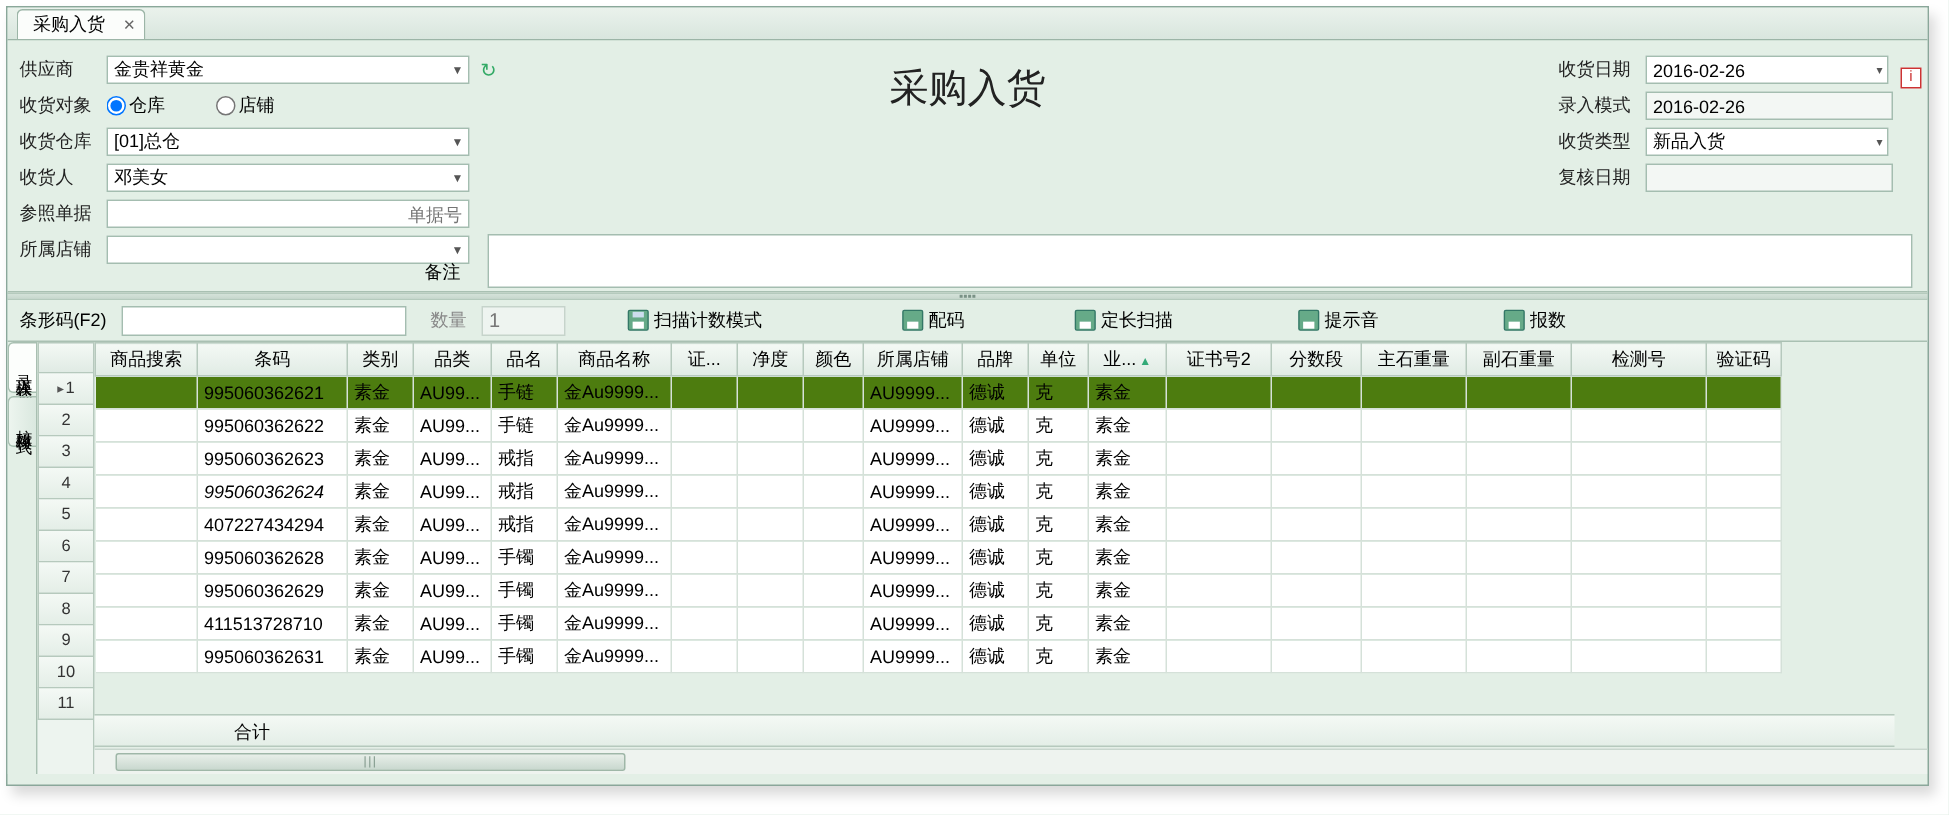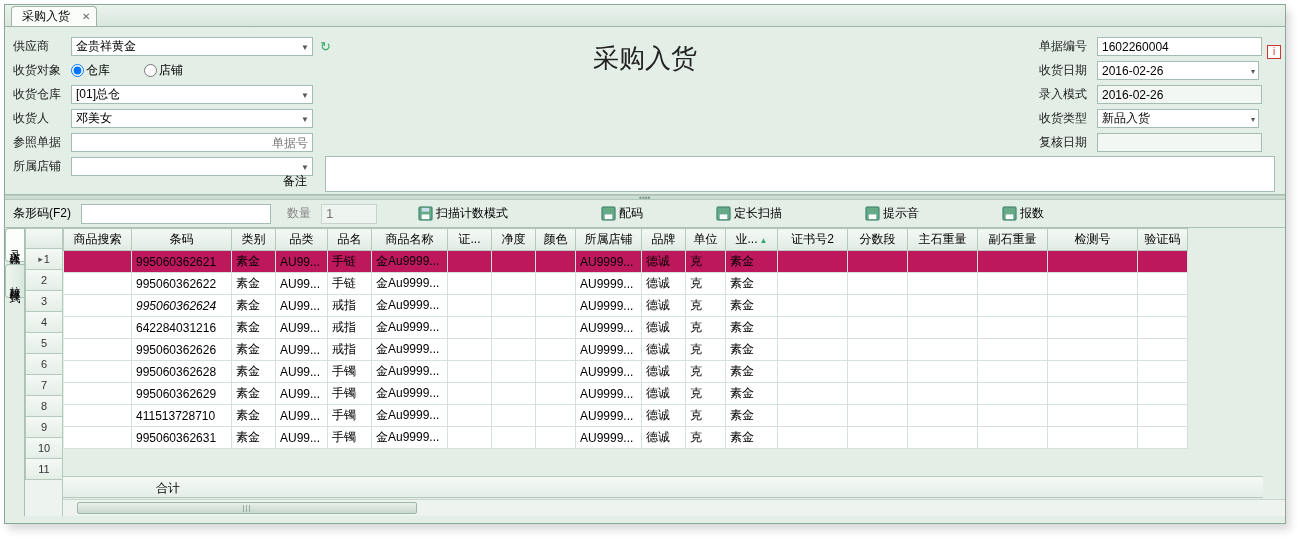--- a/index.html
+++ b/index.html
@@ -298,21 +298,21 @@
   border-right: 1px solid #d5e1d9;
   border-bottom: 1px solid #d5e1d9;
   padding: 2px 4px;
   height: 21px;
   font-size: 12px;
   white-space: nowrap;
   overflow: hidden;
   text-overflow: ellipsis;
   background:#fff;
 }
-tr.selected td { background: #be185d; }
+tr.selected td { background: #4d7c0f; }
 .footer-row {
   position:absolute;
   left:38px;
   bottom: 18px;
   height: 22px;
   width: 1200px;
   background: linear-gradient(#f4f9f5,#e4eee7);
   border-top:1px solid #b6c9bd;
   border-bottom:1px solid #b6c9bd;
 }
@@ -414,24 +414,20 @@
       <div class="form-row">
         <span class="form-label">所属店铺</span>
         <div class="combo">
           <input value="" style="">
           <span class="caret">▼</span>
         </div>
       </div>
     </div>
 
     <div class="right-form">
-      <div class="form-row">
-        <span class="form-label">单据编号</span>
-        <input class="form-input" value="1602260004" style="">
-      </div>
       <div class="form-row">
         <span class="form-label">收货日期</span>
         <div class="combo">
           <input value="2016-02-26" style="">
           <span class="caret">▾</span>
         </div>
       </div>
       <div class="form-row">
         <span class="form-label">录入模式</span>
         <input class="form-input readonly" value="2016-02-26" style="">
@@ -596,20 +592,41 @@
                 <td style="width: 52px;">素金</td>
                 <td style="width: 70px;"></td>
                 <td style="width: 60px;"></td>
                 <td style="width: 70px;"></td>
                 <td style="width: 70px;"></td>
                 <td style="width: 90px;"></td>
                 <td style="width: 50px;"></td>
               </tr>
               <tr>
                 <td style="width: 68px;"></td>
+                <td style="width: 100px;">995060362623</td>
+                <td style="width: 44px;">素金</td>
+                <td style="width: 52px;">AU99...</td>
+                <td style="width: 44px;">戒指</td>
+                <td style="width: 76px;">金Au9999...</td>
+                <td style="width: 44px;"></td>
+                <td style="width: 44px;"></td>
+                <td style="width: 40px;"></td>
+                <td style="width: 66px;">AU9999...</td>
+                <td style="width: 44px;">德诚</td>
+                <td style="width: 40px;">克</td>
+                <td style="width: 52px;">素金</td>
+                <td style="width: 70px;"></td>
+                <td style="width: 60px;"></td>
+                <td style="width: 70px;"></td>
+                <td style="width: 70px;"></td>
+                <td style="width: 90px;"></td>
+                <td style="width: 50px;"></td>
+              </tr>
+              <tr>
+                <td style="width: 68px;"></td>
                 <td style="width: 100px; font-style: italic;">995060362624</td>
                 <td style="width: 44px;">素金</td>
                 <td style="width: 52px;">AU99...</td>
                 <td style="width: 44px;">戒指</td>
                 <td style="width: 76px;">金Au9999...</td>
                 <td style="width: 44px;"></td>
                 <td style="width: 44px;"></td>
                 <td style="width: 40px;"></td>
                 <td style="width: 66px;">AU9999...</td>
                 <td style="width: 44px;">德诚</td>
@@ -617,42 +634,21 @@
                 <td style="width: 52px;">素金</td>
                 <td style="width: 70px;"></td>
                 <td style="width: 60px;"></td>
                 <td style="width: 70px;"></td>
                 <td style="width: 70px;"></td>
                 <td style="width: 90px;"></td>
                 <td style="width: 50px;"></td>
               </tr>
               <tr>
                 <td style="width: 68px;"></td>
-                <td style="width: 100px;">642284031216</td>
-                <td style="width: 44px;">素金</td>
-                <td style="width: 52px;">AU99...</td>
-                <td style="width: 44px;">戒指</td>
-                <td style="width: 76px;">金Au9999...</td>
-                <td style="width: 44px;"></td>
-                <td style="width: 44px;"></td>
-                <td style="width: 40px;"></td>
-                <td style="width: 66px;">AU9999...</td>
-                <td style="width: 44px;">德诚</td>
-                <td style="width: 40px;">克</td>
-                <td style="width: 52px;">素金</td>
-                <td style="width: 70px;"></td>
-                <td style="width: 60px;"></td>
-                <td style="width: 70px;"></td>
-                <td style="width: 70px;"></td>
-                <td style="width: 90px;"></td>
-                <td style="width: 50px;"></td>
-              </tr>
-              <tr>
-                <td style="width: 68px;"></td>
-                <td style="width: 100px;">995060362626</td>
+                <td style="width: 100px;">407227434294</td>
                 <td style="width: 44px;">素金</td>
                 <td style="width: 52px;">AU99...</td>
                 <td style="width: 44px;">戒指</td>
                 <td style="width: 76px;">金Au9999...</td>
                 <td style="width: 44px;"></td>
                 <td style="width: 44px;"></td>
                 <td style="width: 40px;"></td>
                 <td style="width: 66px;">AU9999...</td>
                 <td style="width: 44px;">德诚</td>
                 <td style="width: 40px;">克</td>

